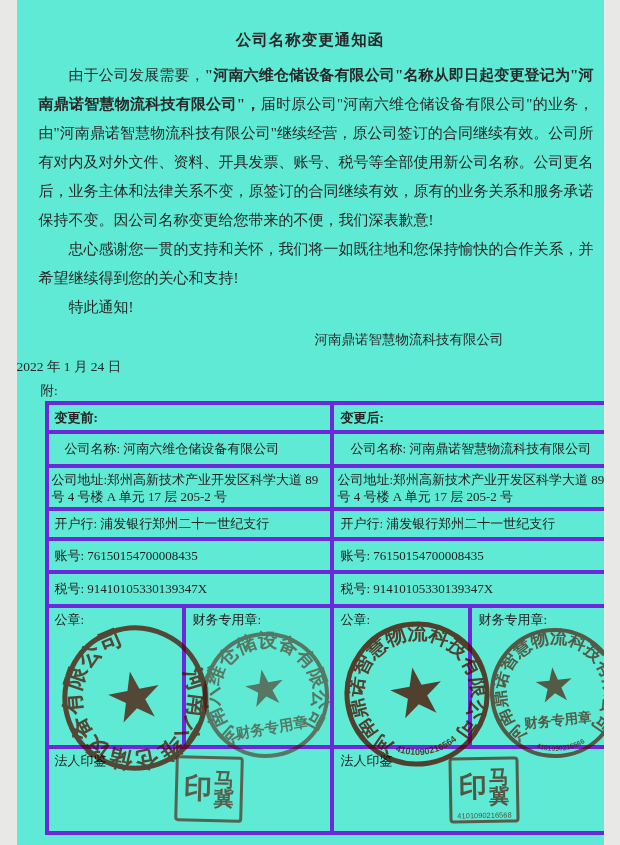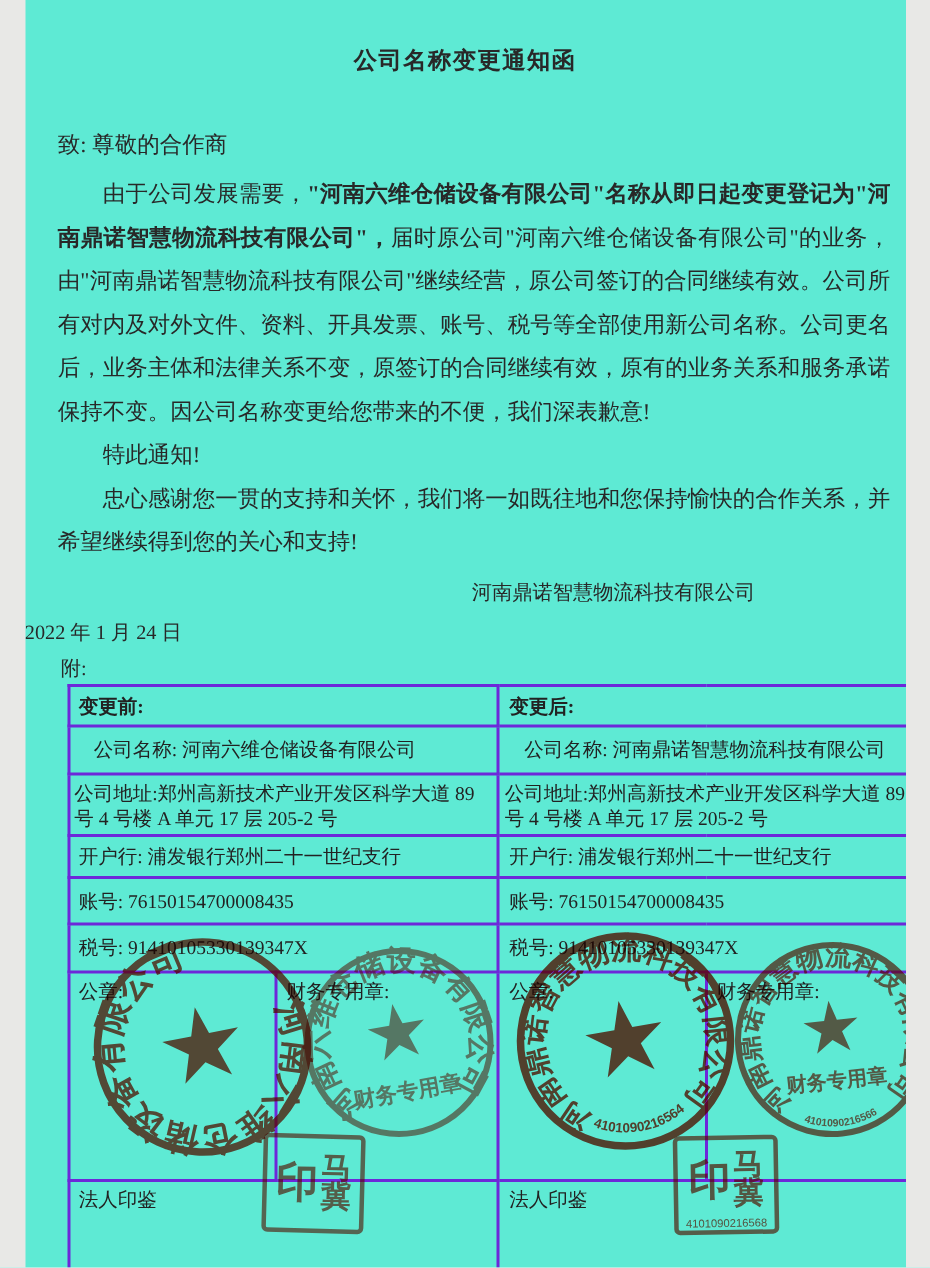--- a/index.html
+++ b/index.html
@@ -11,21 +11,21 @@
   }
   .title { margin:30px 0 0; text-align:center; font-size:15.5px; font-weight:bold; letter-spacing:1px; }
   .salutation { margin:36px 0 0 22px; font-size:15px; }
   .body-text { margin:10px 10px 0 22px; font-size:15px; line-height:29px; text-align:justify; }
   .body-text p { margin:0; text-indent:2em; }
   .bold { font-weight:bold; }
   .sign-company { margin:9px 100px 0 0; font-size:13.5px; text-align:right; }
   .sign-date { margin:9px 152px 0 0; font-size:13.5px; }
   .attach { margin:8px 0 0 24px; font-size:13.5px; line-height:14px; }
   table.change { border-collapse:collapse; table-layout:fixed; width:580px; margin:3px 0 0 28px; font-size:13px; }
-  table.change td { border:2px solid #6d28d9; padding:1px 6px; vertical-align:middle; color:#222; }
+  table.change td { border:4px solid #6d28d9; padding:1px 6px; vertical-align:middle; color:#222; }
   td.hdr { font-weight:bold; }
   tr.r-hdr td { height:23px; }
   tr.r-name td { height:28px;padding-left:16px; }
   tr.r-addr td { height:37px; line-height:17px; padding:1px 3px;font-family:Liberation Serif, serif; }
   tr.r-bank td { height:24px; }
   tr.r-acct td { height:27px; }
   tr.r-tax  td { height:28px; }
   tr.r-seal td { height:133px; vertical-align:top; padding-top:3px;margin-left:30px; }
   tr.r-legal td { height:78px; vertical-align:top; padding-top:3px; }
   
@@ -49,26 +49,25 @@
   .s-old-fr   { left:158px; top:756px; width:62px; height:60px; transform:rotate(1.5deg); }
   .s-new-fr   { left:432px; top:757px; width:64px; height:60px; transform:rotate(-1deg); }
 </style>
 </head>
 <body>
 
 <div class="page">
 
   <div class="title">公司名称变更通知函</div>
 
-  <div class="salutation">致: 尊敬的合作商</div>
 
   <div class="body-text">
     <p><span>由于公司发展需要，</span><span class="bold">"河南六维仓储设备有限公司"名称从即日起变更登记为"河南鼎诺智慧物流科技有限公司"，</span><span>届时原公司"河南六维仓储设备有限公司"的业务，由"河南鼎诺智慧物流科技有限公司"继续经营，原公司签订的合同继续有效。公司所有对内及对外文件、资料、开具发票、账号、税号等全部使用新公司名称。公司更名后，业务主体和法律关系不变，原签订的合同继续有效，原有的业务关系和服务承诺保持不变。因公司名称变更给您带来的不便，我们深表歉意!</span></p>
+    <p>忠心感谢您一贯的支持和关怀，我们将一如既往地和您保持愉快的合作关系，并希望继续得到您的关心和支持!</p>
     <p>特此通知!</p>
-    <p>忠心感谢您一贯的支持和关怀，我们将一如既往地和您保持愉快的合作关系，并希望继续得到您的关心和支持!</p>
   </div>
 
   <div class="sign-company">河南鼎诺智慧物流科技有限公司</div>
   <div class="sign-date">2022 年 1 月 24 日</div>
 
   <div class="attach">附:</div>
 
   <table class="change">
     <colgroup>
         <col style="width:137px">

